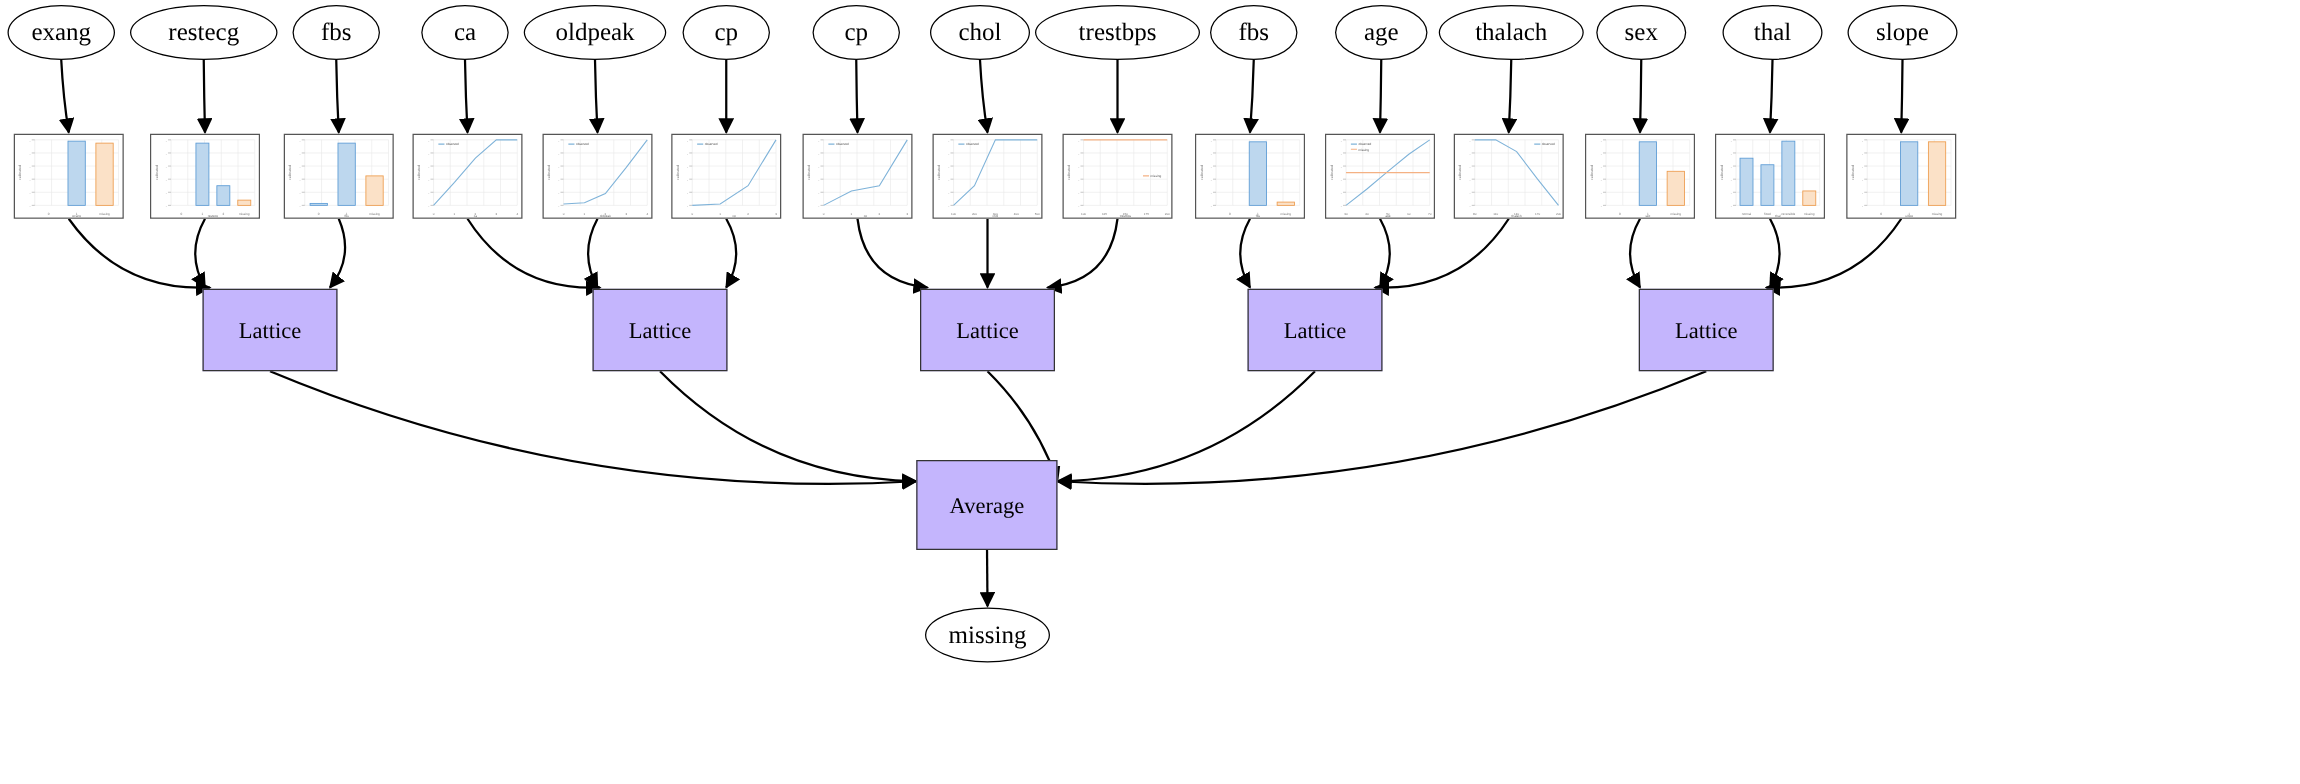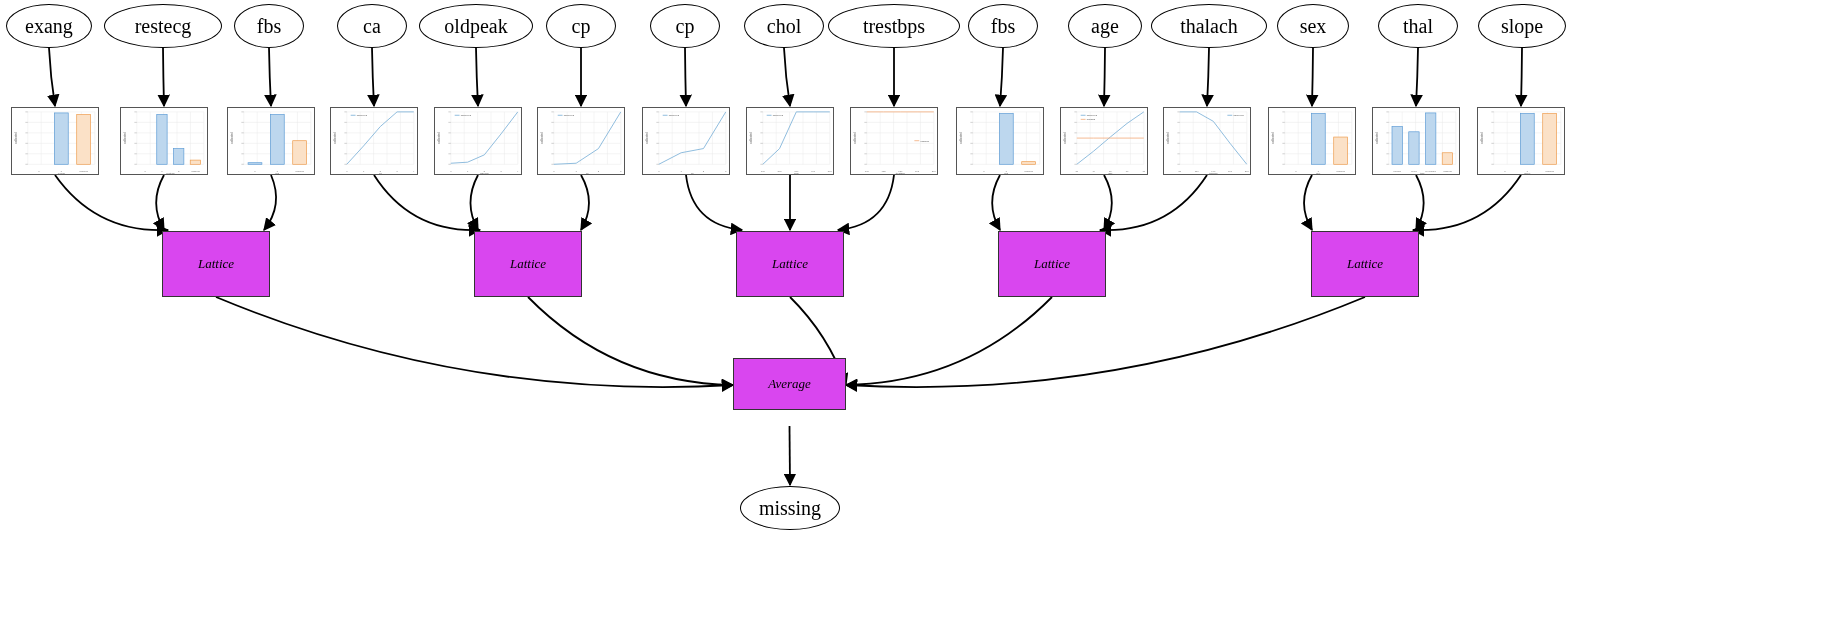--- a/index.html
+++ b/index.html
@@ -15,26 +15,25 @@
     background:#fff;
     display:flex;align-items:center;justify-content:center;
     font-size:20px;color:#000;
     font-family:"Liberation Serif",serif;
     box-sizing:border-box;
     white-space:nowrap;
   }
   .node-box{
     position:absolute;
     border:1.6px solid #333;
-    background:#d946ef;
+    background:#c4b5fd;
     display:flex;align-items:center;justify-content:center;
-    font-size:13px;color:#000;
+    font-size:18px;color:#000;
     font-family:"Liberation Serif",serif;
     box-sizing:border-box;
-    font-style:italic;
   }
   .plot-node{
     position:absolute;
     border:1.6px solid #555;
     background:#fff;
     box-sizing:border-box;
     overflow:hidden;
   }
   .plot-node svg{display:block;width:100%;height:100%;}
 </style>
@@ -713,20 +712,20 @@
       </div>
       <div class="node-box" style="left: 736px; top: 231px; width: 108px; height: 66px;">
         <span>Lattice</span>
       </div>
       <div class="node-box" style="left: 998px; top: 231px; width: 108px; height: 66px;">
         <span>Lattice</span>
       </div>
       <div class="node-box" style="left: 1311px; top: 231px; width: 108px; height: 66px;">
         <span>Lattice</span>
       </div>
-      <div class="node-box" style="left: 733px; top: 358px; width: 113px; height: 52px; align-items: center;">
+      <div class="node-box" style="left: 733px; top: 368px; width: 113px; height: 72px; align-items: center;">
         <span>Average</span>
       </div>
       <div class="node-ellipse" style="left: 740px; top: 486px; width: 100px; height: 44px;">
         <span>missing</span>
       </div>
     </div>
 </div>
 
 </body></html>

